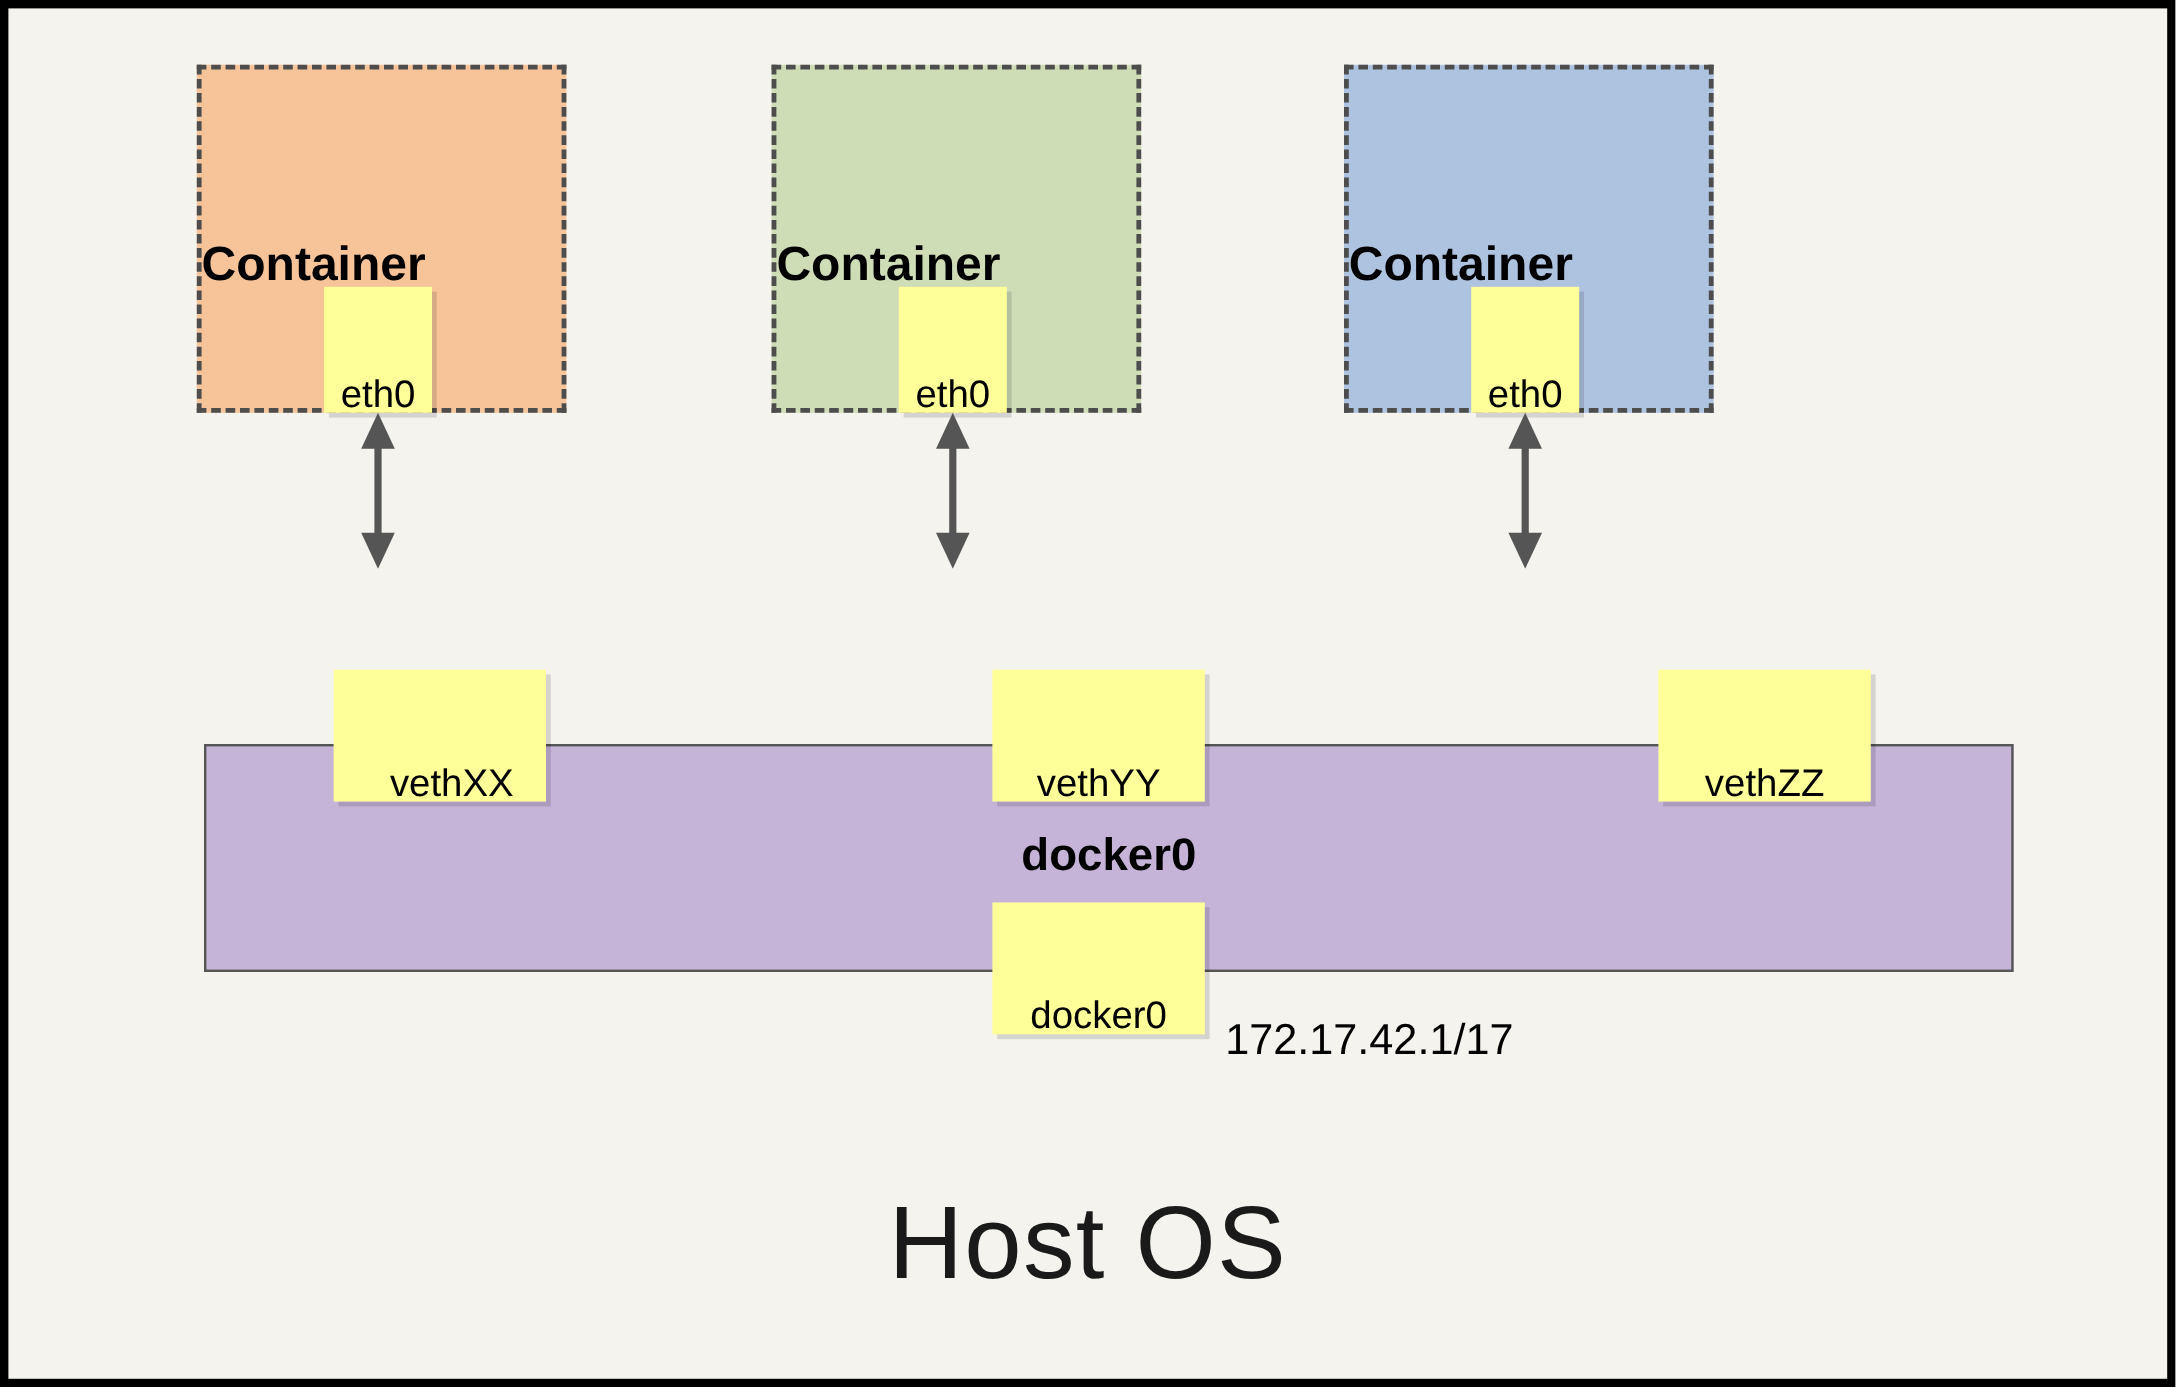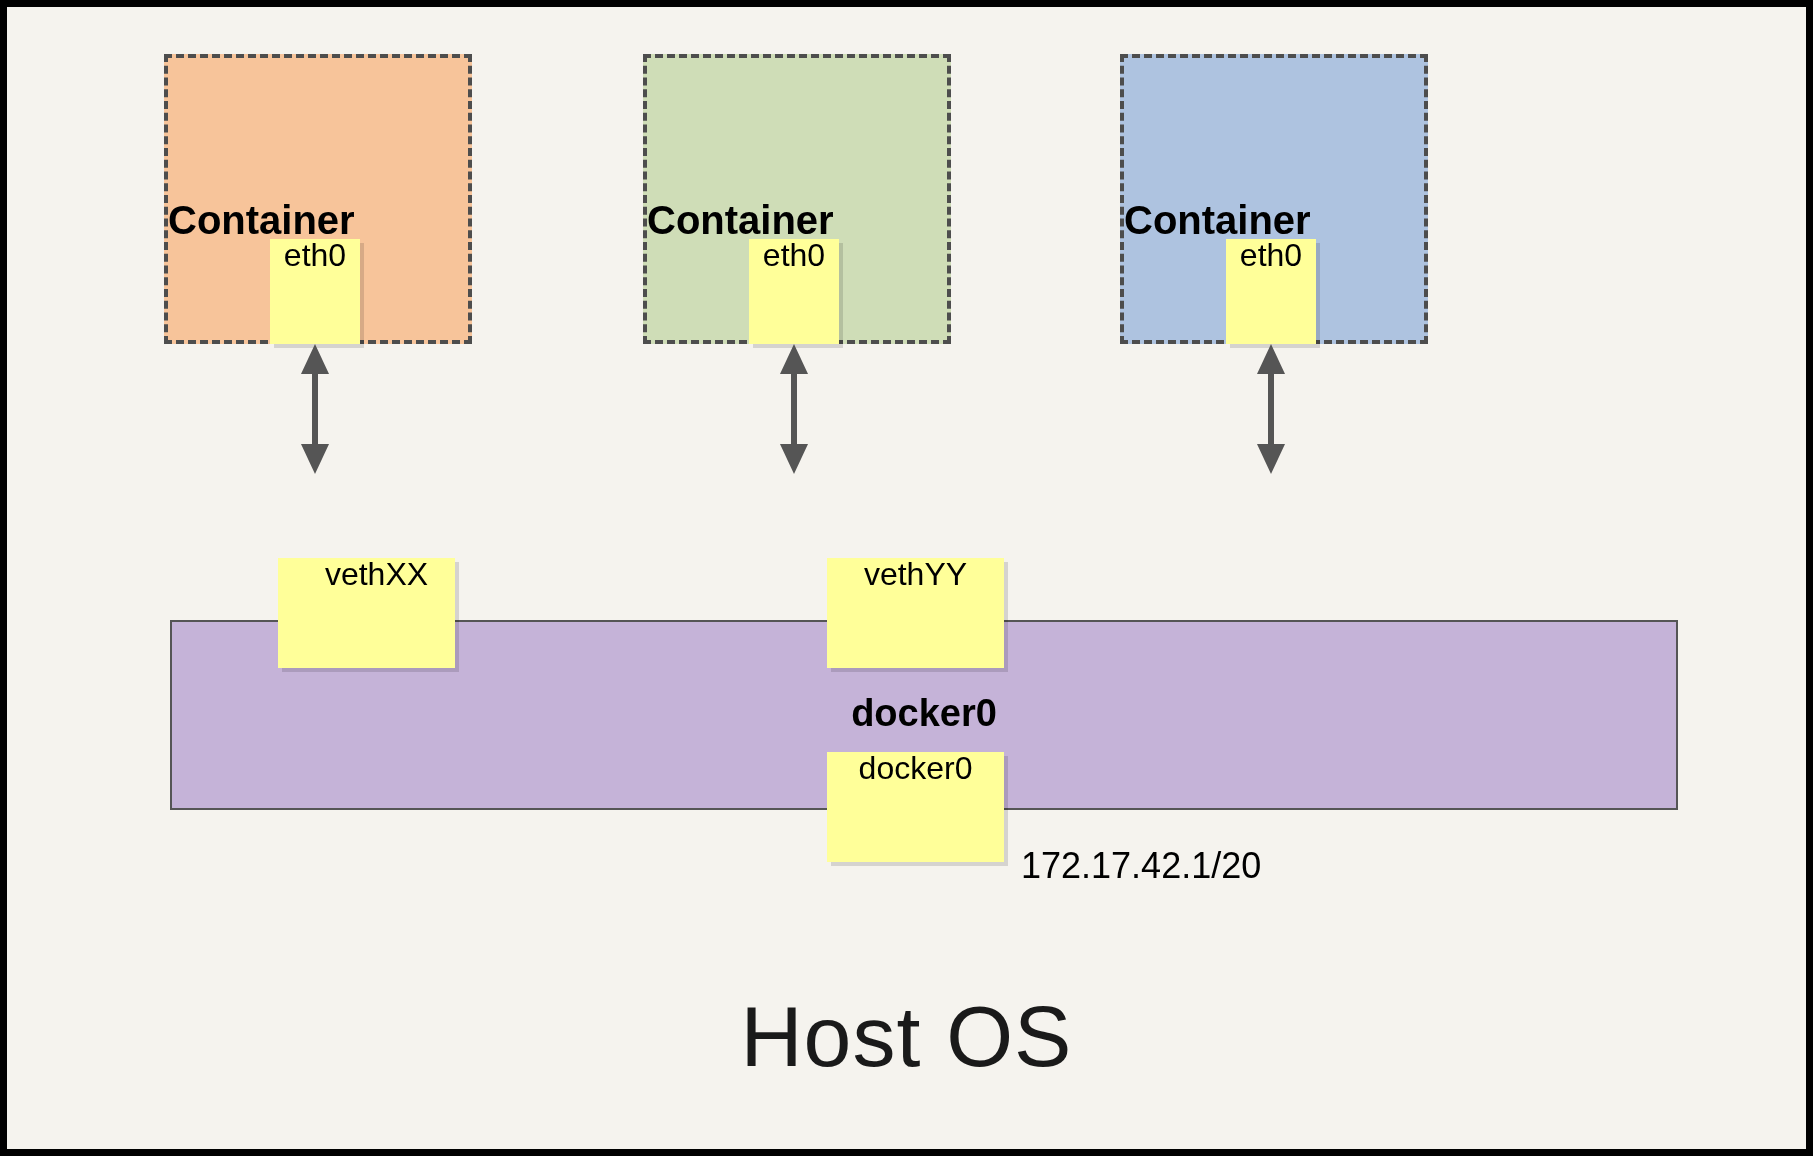--- a/index.html
+++ b/index.html
@@ -38,21 +38,21 @@
     letter-spacing: 0px;
   }
 
   
   .iface-box {
     position: absolute;
     background: #ffff99;
     box-sizing: border-box;
     box-shadow: 4px 4px 0 rgba(0,0,0,0.13);
     display: flex;
-    align-items: flex-start;
+    align-items: flex-end;
     justify-content: center;
   }
   .iface-label {
     font-size: 32px;
     color: #000000;
     line-height: 1;
   }
 
   
   #bridge-bar {
@@ -140,22 +140,25 @@
   <div id="bridge-title" style="left:163px; top:685px; width:1508px;">docker0</div>
 
   <div class="iface-box" style="left:271px; top:551px; width:177px; height:110px;padding-left:20px;">
     <span class="iface-label">vethXX</span>
   </div>
 
   <div class="iface-box" style="left:820px; top:551px; width:177px; height:110px;">
     <span class="iface-label">vethYY</span>
   </div>
 
+  <div class="iface-box" style="left:1375px; top:551px; width:177px; height:110px;">
+    <span class="iface-label">vethZZ</span>
+  </div>
 
   <div class="iface-box" style="left:820px; top:745px; width:177px; height:110px;">
     <span class="iface-label">docker0</span>
   </div>
 
-  <div id="ip-label" style="left:1014px; top:838px;">172.17.42.1/20</div>
+  <div id="ip-label" style="left:1014px; top:838px;">172.17.42.1/17</div>
 
   <div id="host-os-label" style="top:980px;">Host OS</div>
 
 </div>
 
 </body></html>

